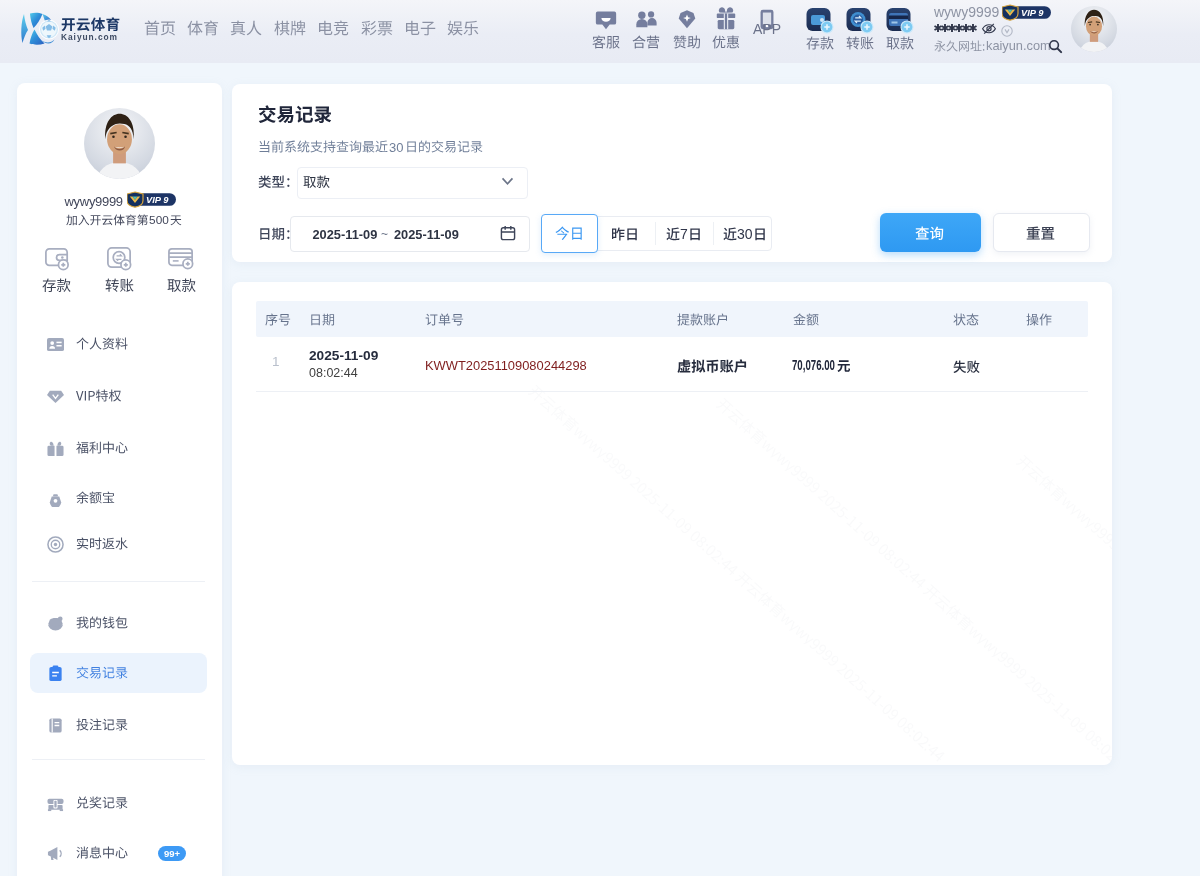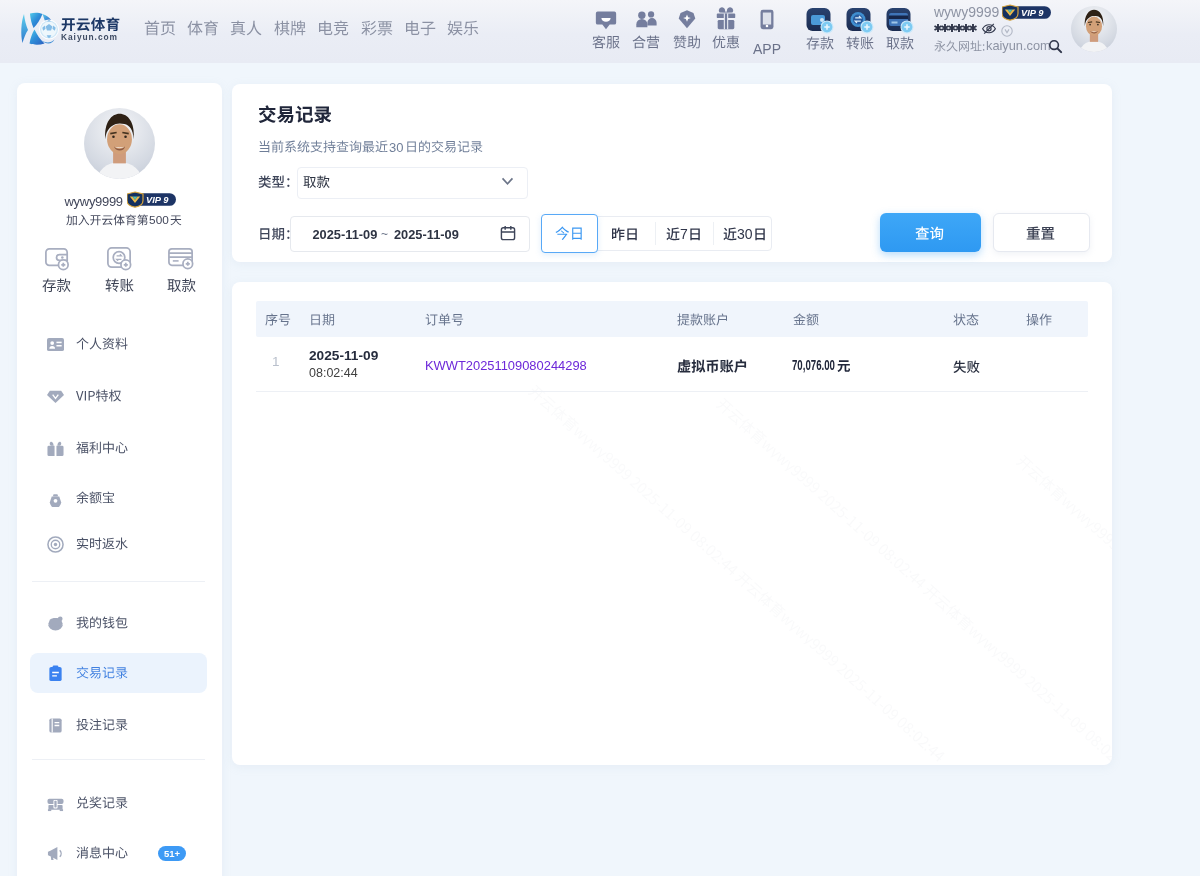--- a/index.html
+++ b/index.html
@@ -112,21 +112,21 @@
   </svg>
 <svg class="t" style="left:712.0px;top:34.7px;fill:#6a7189" width="28.00" height="14" viewBox="0 -880 2000 1000">
     <use href="#g25" x="0"></use>
     <use href="#g26" x="1000"></use>
   </svg>
 <svg class="ab" style="left:755px;top:7px" width="24" height="24" viewBox="-13 -13 26 26" fill="#757e9e">
     <rect x="-7" y="-10" width="14" height="21" rx="2.5"></rect>
     <rect x="-4.5" y="-7" width="9" height="13" fill="#e9ecf3" opacity="0.9"></rect>
     <circle cx="0" cy="7.5" r="1.4" fill="#fff"></circle>
   </svg>
-<div class="lt" style="left:767px;top:42px;font-size:14px;color:#6a7189;font-weight:400;transform:translateX(-50%);transform-origin:left top">APP</div>
+<div class="lt" style="left:767px;top:22px;font-size:14px;color:#6a7189;font-weight:400;transform:translateX(-50%);transform-origin:left top">APP</div>
 <svg class="ab" style="left:805.5px;top:7px" width="28" height="28" viewBox="0 0 28 28">
 <defs>
       <linearGradient id="mi818.5" x1="0" y1="0" x2="0" y2="1">
         <stop offset="0" stop-color="#29426f"></stop>
         <stop offset="1" stop-color="#1a2b50"></stop>
       </linearGradient>
     </defs>
 <rect x="0.5" y="1" width="24" height="23" rx="6" fill="url(#mi818.5)"></rect>
     <rect x="5" y="8" width="14" height="10" rx="2" fill="#4b9ad8"></rect>
     <circle cx="16" cy="13" r="2" fill="#cfe4f5"></circle>
@@ -424,21 +424,21 @@
     <path d="M4,12 l2,0 1,4 -2.5,0 z"></path>
     <path d="M13.5,5.5 a5,5 0 0 1 0,7" stroke="#a2aabd" stroke-width="1.5" fill="none"></path>
   </svg>
 <svg class="t" style="left:76.0px;top:846.1px;fill:#4a5166" width="52.00" height="13" viewBox="0 -880 4000 1000">
     <use href="#g74" x="0"></use>
     <use href="#g75" x="1000"></use>
     <use href="#g53" x="2000"></use>
     <use href="#g54" x="3000"></use>
   </svg>
 <div class="ab" style="left:158px;top:846.0px;width:28px;height:15px;background:#3d9af5;border-radius:7.5px"></div>
-<div class="lt" style="left:172px;top:849.0px;font-size:9.5px;color:#fff;font-weight:700;transform:translateX(-50%);transform-origin:left top">51+</div>
+<div class="lt" style="left:172px;top:849.0px;font-size:9.5px;color:#fff;font-weight:700;transform:translateX(-50%);transform-origin:left top">99+</div>
 <div class="card" style="left:232px;top:84px;width:880px;height:178px;box-shadow:0 2px 10px rgba(170,185,205,0.15)"></div>
 <svg class="t" style="left:258.0px;top:104.7px;fill:#20263a" width="74.00" height="18.5" viewBox="0 -880 4000 1000">
     <use href="#g76" x="0"></use>
     <use href="#g77" x="1000"></use>
     <use href="#g78" x="2000"></use>
     <use href="#g79" x="3000"></use>
   </svg>
 <svg class="t" style="left:258.0px;top:140.1px;fill:#6f7e98" width="130.00" height="13" viewBox="0 -880 10000 1000">
     <use href="#g80" x="0"></use>
     <use href="#g81" x="1000"></use>
@@ -745,21 +745,21 @@
     <use href="#g122" x="0"></use>
     <use href="#g123" x="1000"></use>
   </svg>
 <svg class="t" style="left:1026.0px;top:313.1px;fill:#66738c" width="26.00" height="13" viewBox="0 -880 2000 1000">
     <use href="#g124" x="0"></use>
     <use href="#g125" x="1000"></use>
   </svg>
 <div class="lt" style="left:272px;top:354.6px;font-size:13.5px;color:#b9c0cc;font-weight:400">1</div>
 <div class="lt" style="left:309px;top:349.4px;font-size:13.7px;color:#262c3d;font-weight:700">2025-11-09</div>
 <div class="lt" style="left:309px;top:367.4px;font-size:12.5px;color:#404040;font-weight:400">08:02:44</div>
-<div class="lt" style="left:425px;top:359.6px;font-size:12.9px;color:#6d28d9;font-weight:400">KWWT20251109080244298</div>
+<div class="lt" style="left:425px;top:359.6px;font-size:12.9px;color:#7f1d1d;font-weight:400">KWWT20251109080244298</div>
 <svg class="t" style="left:677.0px;top:359.0px;fill:#262c3d" width="71.00" height="14.2" viewBox="0 -880 5000 1000">
     <use href="#g126" x="0"></use>
     <use href="#g127" x="1000"></use>
     <use href="#g128" x="2000"></use>
     <use href="#g129" x="3000"></use>
     <use href="#g130" x="4000"></use>
   </svg>
 <div class="lt" style="left:792px;top:358.8px;font-size:13.8px;color:#20263a;font-weight:700;transform:scaleX(0.7);transform-origin:left top">70,076.00</div>
 <svg class="t" style="left:836.5px;top:358.6px;fill:#20263a" width="13.50" height="13.5" viewBox="0 -880 1000 1000">
     <use href="#g131" x="0"></use>

